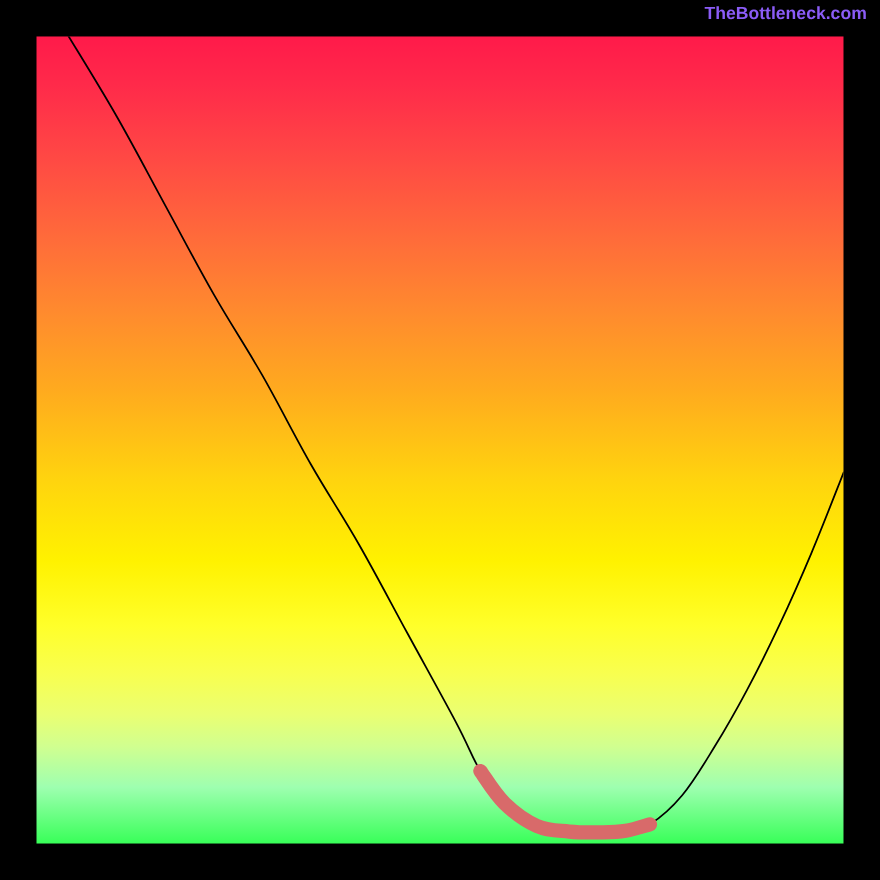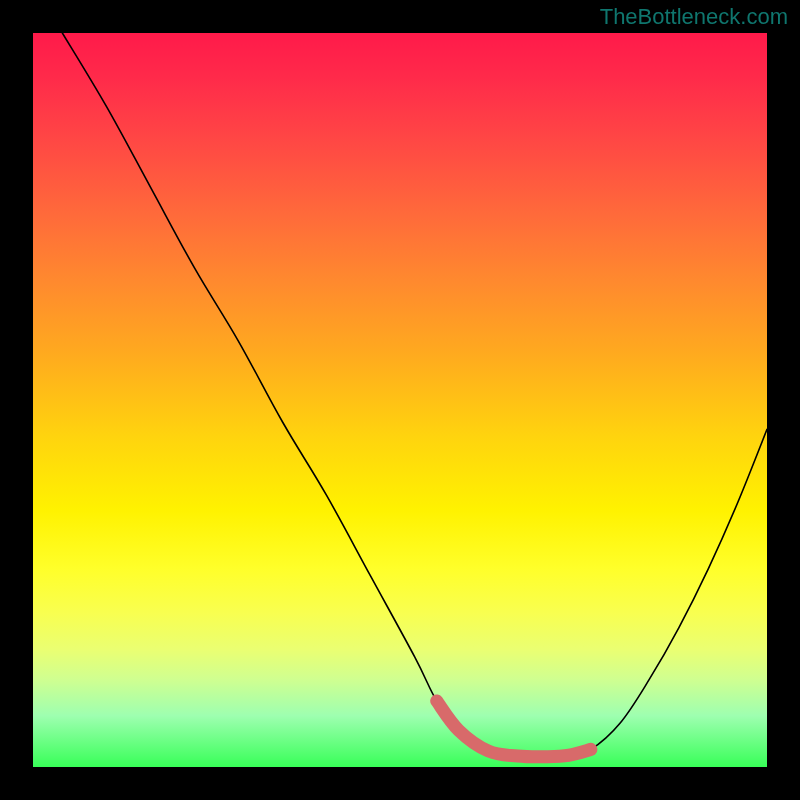--- a/index.html
+++ b/index.html
@@ -9,23 +9,23 @@
     height: 800px;
     background: #000;
     position: relative;
     overflow: hidden;
     font-family: Arial, sans-serif;
   }
   .watermark {
     position: absolute;
     top: 4px;
     right: 12px;
-    color: #0f766e;
-    font-size: 22px;
-    font-weight: 400;
+    color: #8b5cf6;
+    font-size: 16px;
+    font-weight: 700;
     z-index: 10;
   }
   .plot-area {
     position: absolute;
     left: 33px;
     top: 33px;
     width: 734px;
     height: 734px;
     overflow: hidden;
   }

